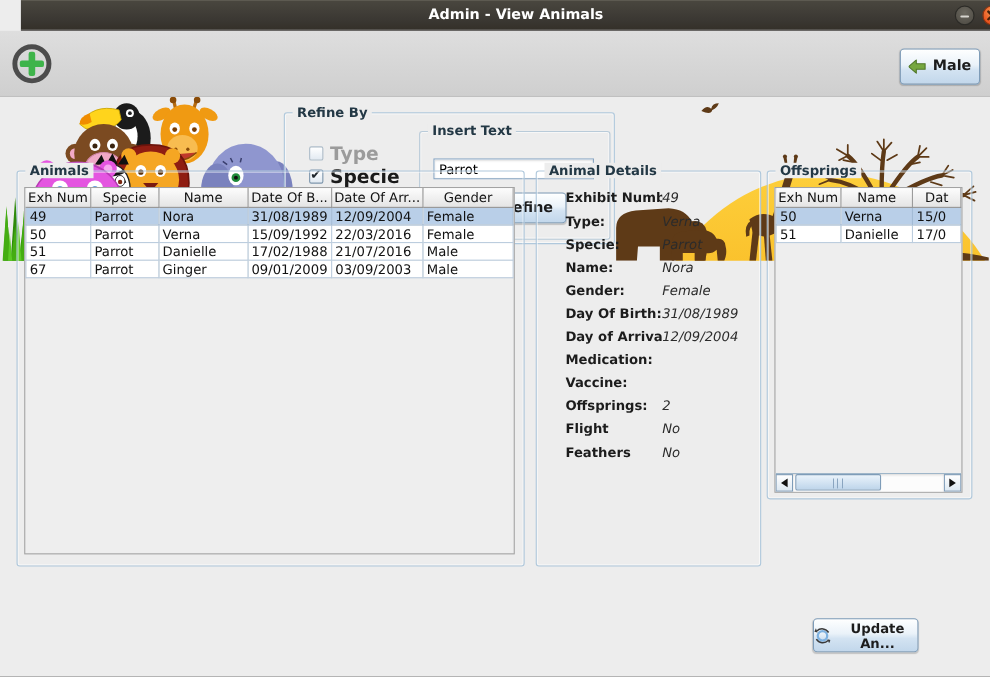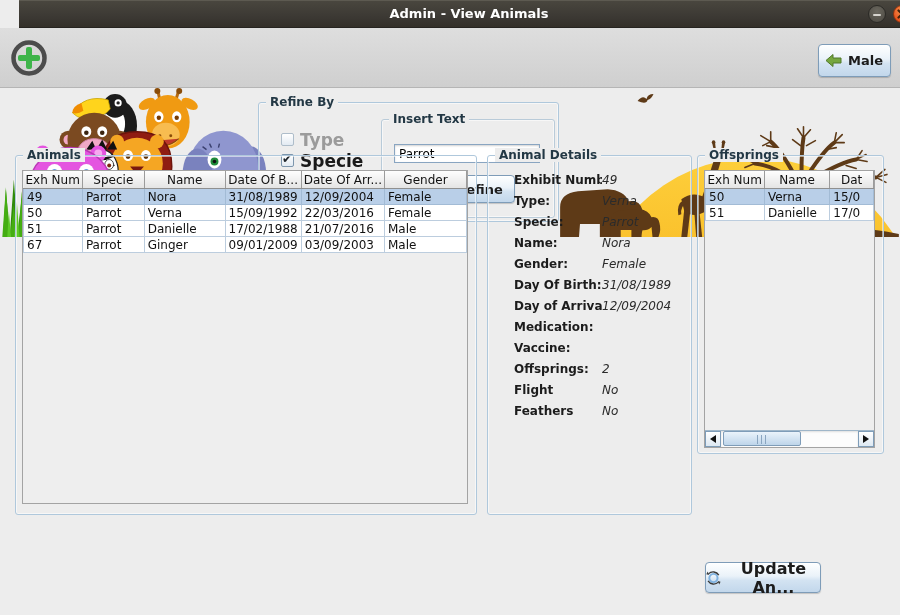--- a/index.html
+++ b/index.html
@@ -25,21 +25,21 @@
   .htitle{position:absolute;left:58px;top:0;line-height:59px;font-size:15px;font-weight:bold;color:#3a3a3a;}
 
   
   .nbtn{position:absolute;display:flex;align-items:center;justify-content:center;gap:6px;
     border:1px solid #7E9CB8;border-radius:4px;
     background:linear-gradient(#FEFFFF,#EAF2F9 45%,#D3E3F2 60%,#C2D7EB);
     box-shadow:inset 0 1px 0 rgba(255,255,255,.7),0 1px 1px rgba(0,0,0,.18);
     font-family:"DejaVu Sans",sans-serif;font-weight:bold;color:#1c1c1c;cursor:default;padding:0;}
   .back-btn{left:818px;top:16px;width:73px;height:33px;font-size:13px;}
   .refine-btn{left:40px;top:55px;width:93px;height:28px;font-size:13px;}
-  .update-btn{left:705px;top:562px;width:116px;height:31px;font-size:16px;}
+  .update-btn{left:739px;top:562px;width:96px;height:31px;font-size:12px;}
 
   
   .banner{position:absolute;left:0;top:88px;width:900px;height:149px;}
   .clipart{position:absolute;left:2px;top:0;}
   .safari{position:absolute;left:555px;top:0;}
 
   
   .tpanel{position:absolute;border:1px solid #AFC8DC;border-radius:3px;box-shadow:inset 0 0 0 1px rgba(255,255,255,.55);}
   .legend{position:absolute;top:-8px;left:7px;background:#EDEDED;padding:0 4px;
     font-size:12px;font-weight:bold;color:#233845;line-height:14px;white-space:nowrap;}

